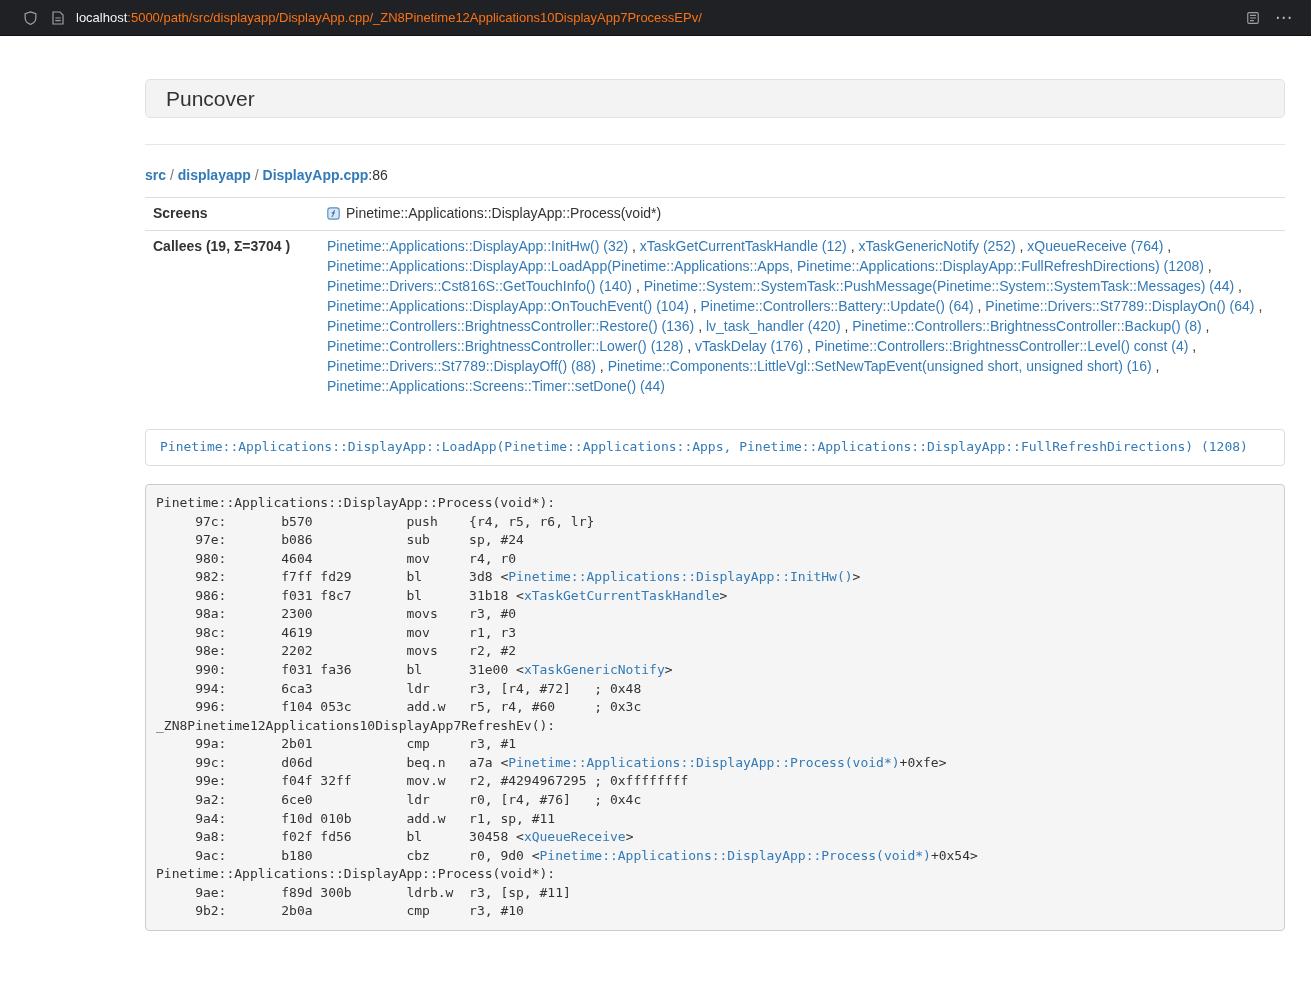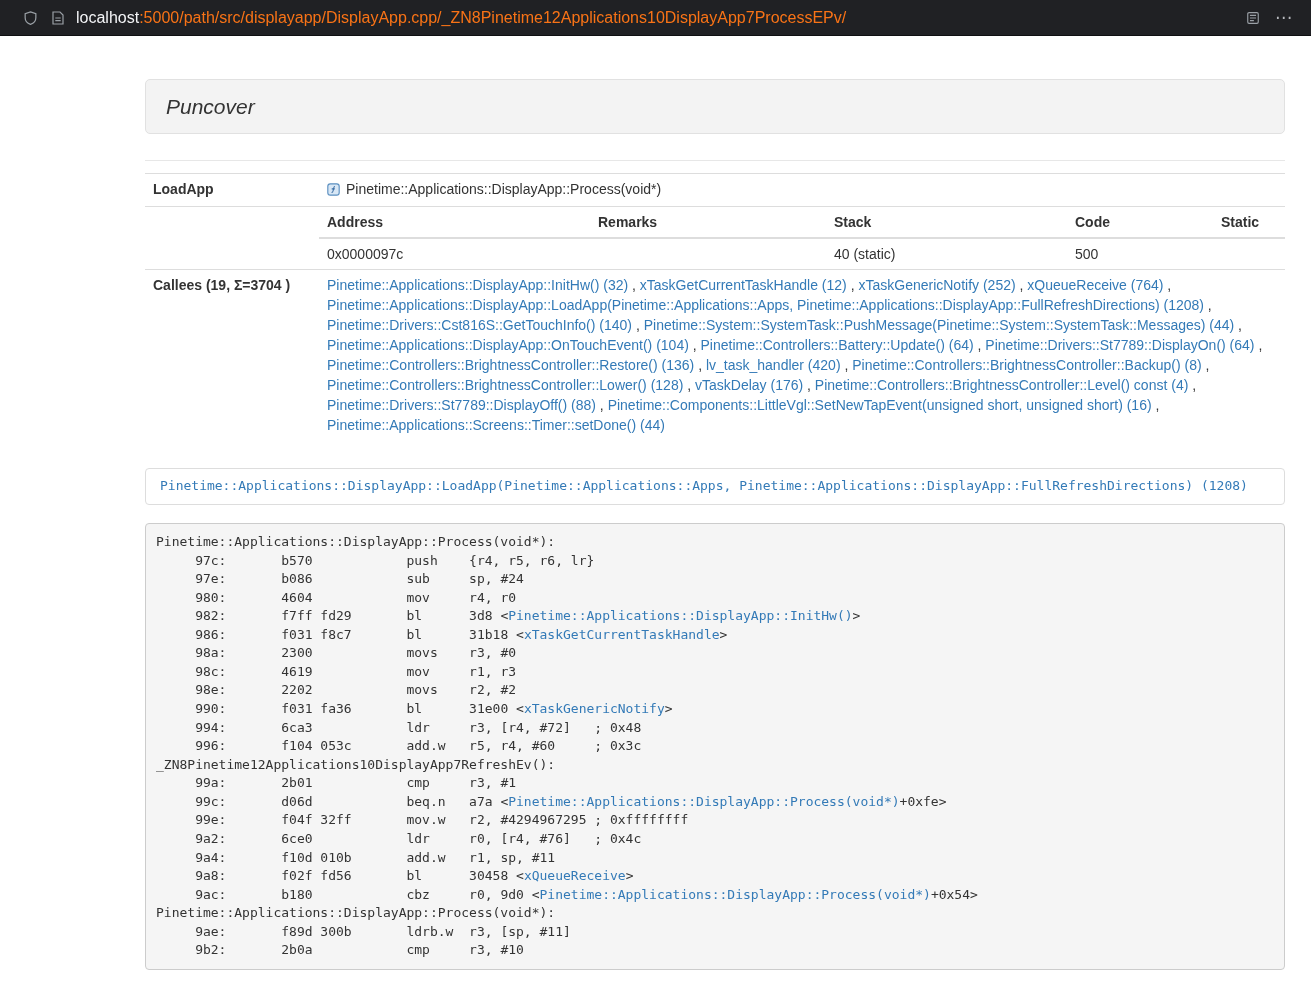--- a/index.html
+++ b/index.html
@@ -10,31 +10,31 @@
   }
   a{color:#337ab7;text-decoration:none;cursor:pointer}
 
   
   .topbar{
     height:35px;background:#202124;border-bottom:1px solid #0f1012;
     display:flex;align-items:center;padding:0 10px 0 16px;
   }
   .tb-icon{display:flex;align-items:center;justify-content:center;
     width:28px;height:28px;flex:0 0 auto}
-  .urlbar{flex:1;display:flex;font-size:16px;min-width:0;
+  .urlbar{flex:1;display:flex;font-size:13px;min-width:0;
     margin-left:4px;white-space:nowrap;overflow:hidden}
   .url-host{color:#f4f5f7}
   .url-rest{color:#f97316}
   .menu-dots{color:#b7b9be;font-size:17px;letter-spacing:1px;width:34px}
 
   
   .container{width:1140px;margin-left:145px}
   .jumbotron{
     margin-top:43px;background:#f3f3f3;border:1px solid #e1e1e1;
-    border-radius:5px;padding:15px 20px;font-style:italic;
+    border-radius:5px;padding:7px 20px;
   }
   .jumbotron h1{margin:0;font-size:21px;font-weight:500;color:#333;line-height:1.1}
   hr.sep{border:0;border-top:1px solid #e7e7e7;margin:26px 0 0}
 
   .breadcrumb{margin-top:20px;font-size:14px;line-height:20px}
   .breadcrumb a{font-weight:bold}
   .bc-sep{color:#777}
   .bc-suffix{color:#333}
 
   table.symbol{width:100%;border-collapse:collapse;margin-top:12px}
@@ -100,57 +100,33 @@
 </header>
 
 <div class="container">
 
   <div class="jumbotron">
     <h1>Puncover</h1>
   </div>
 
   <hr class="sep">
 
+  <nav class="breadcrumb"><a href="#">src</a><span class="bc-sep"> / </span><a href="#">displayapp</a><span class="bc-sep"> / </span><a href="#">DisplayApp.cpp</a><span class="bc-suffix">:86</span></nav>
 
   <table class="symbol">
     <tbody>
       <tr>
-        <th>LoadApp</th>
+        <th>Screens</th>
         <td>
           <span class="func-icon">
             <svg width="13" height="13" viewBox="0 0 16 16">
               <rect x="1" y="1" width="14" height="14" rx="3" fill="#d8e7f5" stroke="#5a8fc0" stroke-width="1.4"></rect>
               <path d="M9.8 4.2 C8.1 4.2 8.4 6.2 7.9 8 C7.4 9.8 7.6 11.8 5.6 11.8 M5.8 7.2 H9.6" stroke="#3a6ea5" stroke-width="1.3" fill="none"></path>
             </svg>
           </span><span>Pinetime::Applications::DisplayApp::Process(void*)</span>
-        </td>
-      </tr>
-      <tr>
-        <th></th>
-        <td class="stats-cell">
-          <table class="stats">
-            <thead>
-              <tr>
-                <th class="col-address">Address</th>
-                <th class="col-remarks">Remarks</th>
-                <th class="col-stack">Stack</th>
-                <th class="col-code">Code</th>
-                <th>Static</th>
-              </tr>
-            </thead>
-            <tbody>
-              <tr>
-                <td>0x0000097c</td>
-                <td></td>
-                <td>40 (static)</td>
-                <td>500</td>
-                <td></td>
-              </tr>
-            </tbody>
-          </table>
         </td>
       </tr>
       <tr>
         <th>Callees (19, Σ=3704 )</th>
         <td><a href="#">Pinetime::Applications::DisplayApp::InitHw() (32)</a> , <a href="#">xTaskGetCurrentTaskHandle (12)</a> , <a href="#">xTaskGenericNotify (252)</a> , <a href="#">xQueueReceive (764)</a> , <a href="#">Pinetime::Applications::DisplayApp::LoadApp(Pinetime::Applications::Apps, Pinetime::Applications::DisplayApp::FullRefreshDirections) (1208)</a> , <a href="#">Pinetime::Drivers::Cst816S::GetTouchInfo() (140)</a> , <a href="#">Pinetime::System::SystemTask::PushMessage(Pinetime::System::SystemTask::Messages) (44)</a> , <a href="#">Pinetime::Applications::DisplayApp::OnTouchEvent() (104)</a> , <a href="#">Pinetime::Controllers::Battery::Update() (64)</a> , <a href="#">Pinetime::Drivers::St7789::DisplayOn() (64)</a> , <a href="#">Pinetime::Controllers::BrightnessController::Restore() (136)</a> , <a href="#">lv_task_handler (420)</a> , <a href="#">Pinetime::Controllers::BrightnessController::Backup() (8)</a> , <a href="#">Pinetime::Controllers::BrightnessController::Lower() (128)</a> , <a href="#">vTaskDelay (176)</a> , <a href="#">Pinetime::Controllers::BrightnessController::Level() const (4)</a> , <a href="#">Pinetime::Drivers::St7789::DisplayOff() (88)</a> , <a href="#">Pinetime::Components::LittleVgl::SetNewTapEvent(unsigned short, unsigned short) (16)</a> , <a href="#">Pinetime::Applications::Screens::Timer::setDone() (44)</a></td>
       </tr>
     </tbody>
   </table>
 
   <div class="code-panel">

